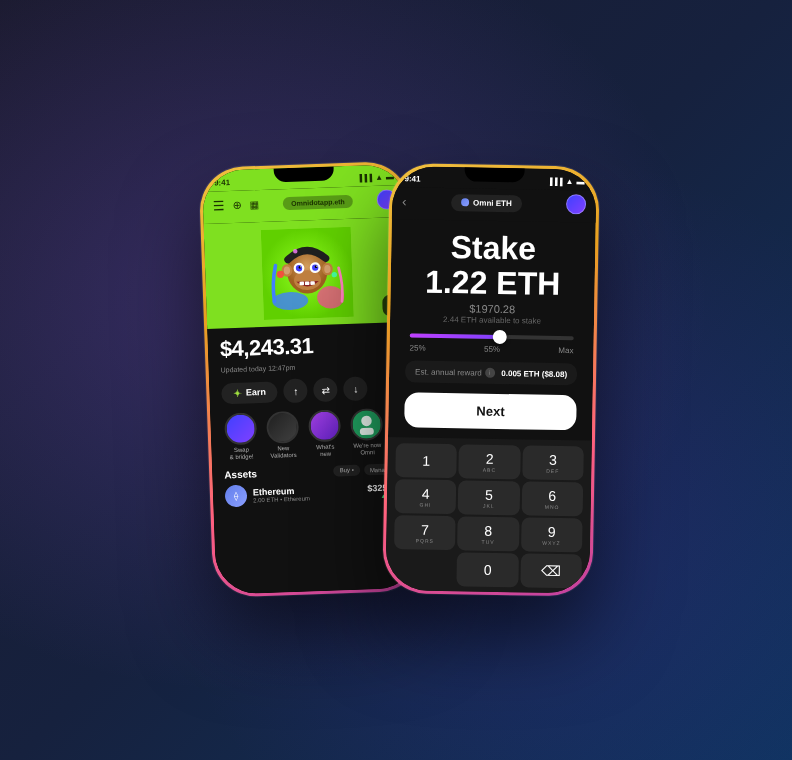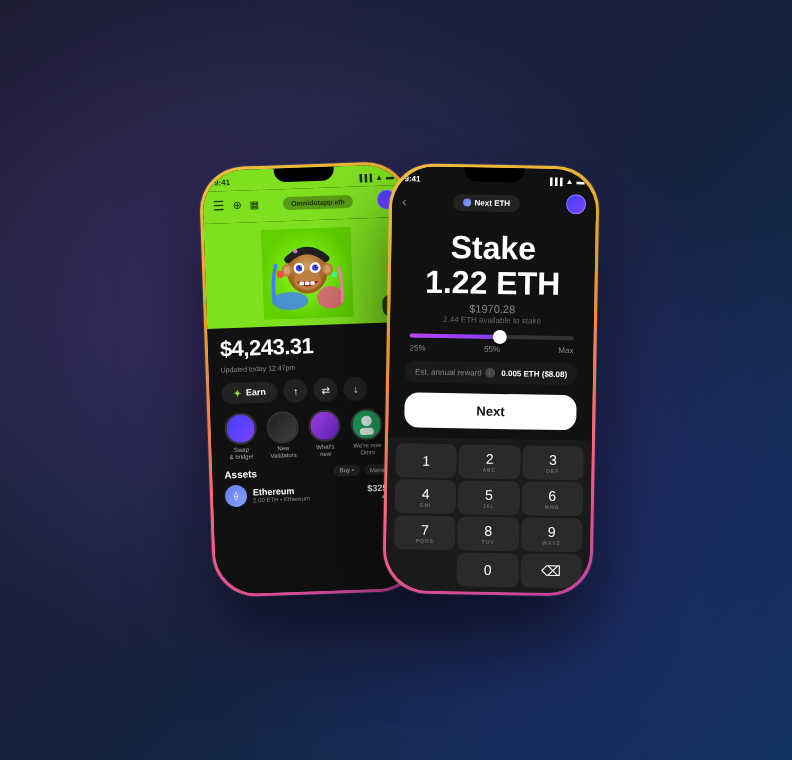--- a/index.html
+++ b/index.html
@@ -716,21 +716,21 @@
             <span style="font-size:7px; color:white;">▐▐▐</span>
             <span style="font-size:8px; color:white;">▲</span>
             <span style="font-size:8px; color:white;">▬</span>
           </div>
         </div>
 
         <div class="right-nav">
           <span class="back-btn">‹</span>
           <div class="stake-pill">
             <div class="eth-dot"></div>
-            <span>Next ETH</span>
+            <span>Omni ETH</span>
           </div>
           <div class="avatar-circle"></div>
         </div>
 
         <div class="stake-content">
           <div class="stake-title">
             <span>Stake</span><br>
             <span>1.22 ETH</span>
           </div>
           <div class="stake-usd">$1970.28</div>

